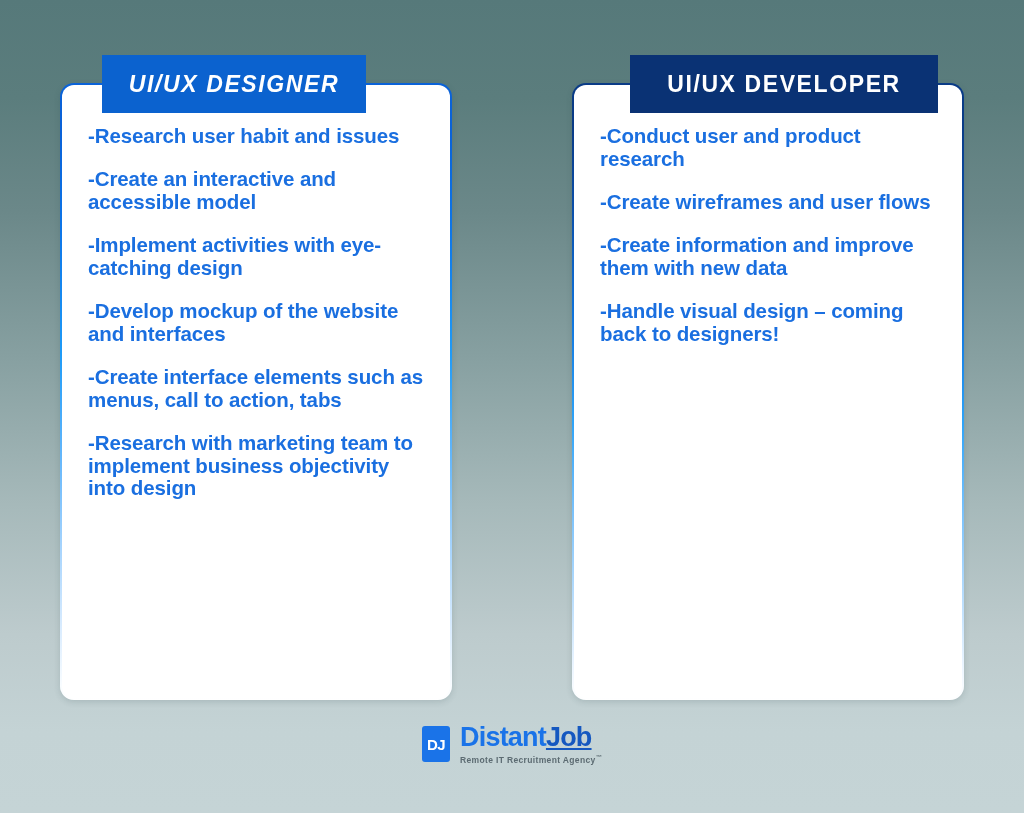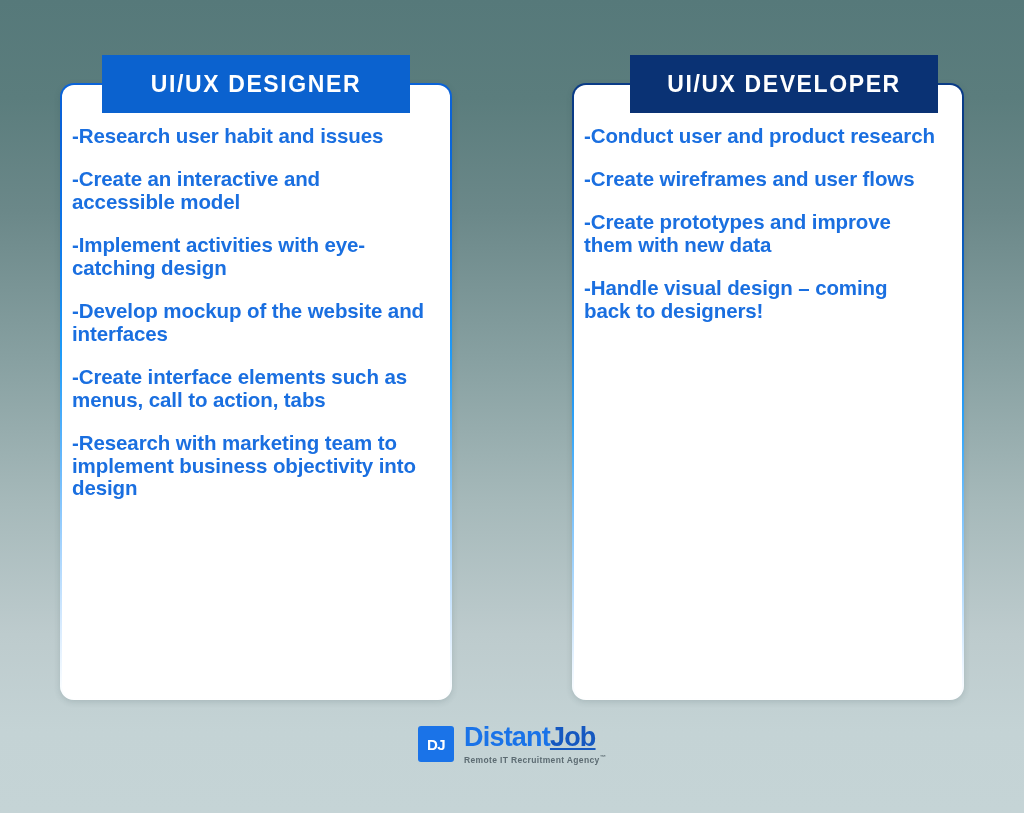--- a/index.html
+++ b/index.html
@@ -48,38 +48,38 @@
   .card-right { left: 572px; background: linear-gradient(180deg,
                  #0a3b86 0%, #0a3b86 7%, #0b4ea8 20%, #0f74dd 38%,
                  #2ea3f8 55%, #7cc2fb 70%, #bbdefd 84%, #e9f4ff 94%, #ffffff 100%); }
 
   .card-inner {
     width: 100%;
     height: 100%;
     background: #ffffff;
     border-radius: 12px;
     box-sizing: border-box;
-    padding: 40px 26px 20px 10px;
+    padding: 40px 26px 20px 26px;
   }
 
   
   .ribbon {
     position: absolute;
     top: 55px;
     height: 58px;
     line-height: 58px;
     text-align: center;
     color: #ffffff;
     font-weight: bold;
     font-size: 23px;
     letter-spacing: 1.6px;
     white-space: nowrap;
     z-index: 5;
   }
-  .ribbon-left  { left: 102px; width: 308px; background: #0b62cf; }
+  .ribbon-left  { left: 102px; width: 264px; background: #0b62cf; font-style: italic; }
   .ribbon-right { left: 614px; width: 308px; background: #0a3274; margin-left: 16px; }
 
   
   .bullets {
     list-style: none;
     margin: 0;
     padding: 0;
   }
   .bullets li {
     color: #1a6fe0;
@@ -96,21 +96,21 @@
     position: absolute;
     left: 0;
     right: 0;
     top: 724px;
     display: flex;
     justify-content: center;
     align-items: center;
     gap: 10px;
   }
   .logo-mark {
-    width: 36px;
+    width: 28px;
     height: 36px;
     border-radius: 3px;
     background: #1a73e8;
     display: flex;
     align-items: center;
     justify-content: center;
     color: #ffffff;
     font-weight: bold;
     font-size: 15px;
     letter-spacing: -0.5px;
@@ -150,21 +150,21 @@
       </ul>
     </div>
   </div>
   <div class="ribbon ribbon-left">UI/UX DESIGNER</div>
 
   <div class="card card-right">
     <div class="card-inner">
       <ul class="bullets">
         <li>-Conduct user and product research</li>
         <li>-Create wireframes and user flows</li>
-        <li>-Create prototypes and improve them with new data</li>
+        <li>-Create information and improve them with new data</li>
         <li>-Handle visual design – coming back to designers!</li>
       </ul>
     </div>
   </div>
   <div class="ribbon ribbon-right">UI/UX DEVELOPER</div>
 
   <div class="logo">
     <div class="logo-mark">
       <span>DJ</span>
     </div>

